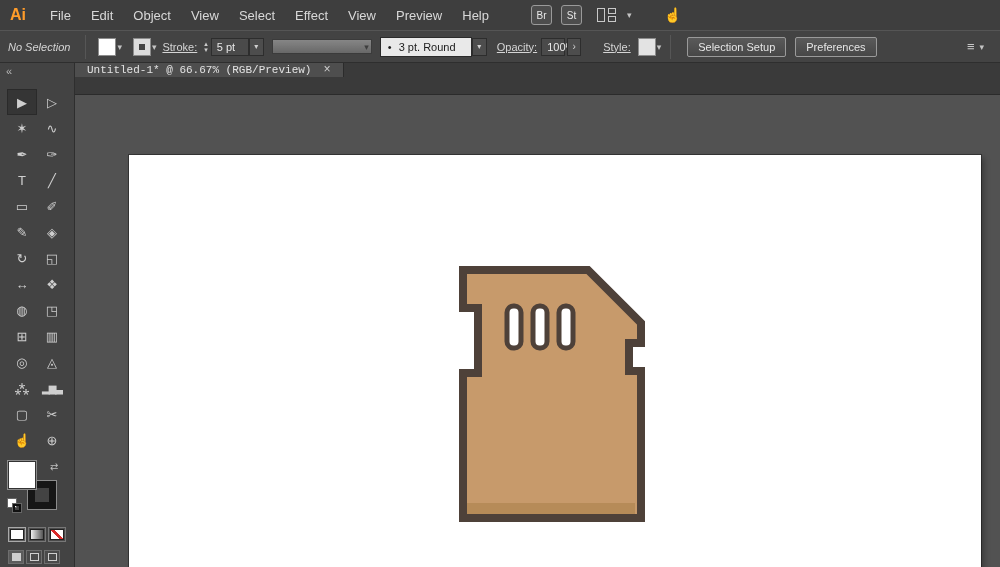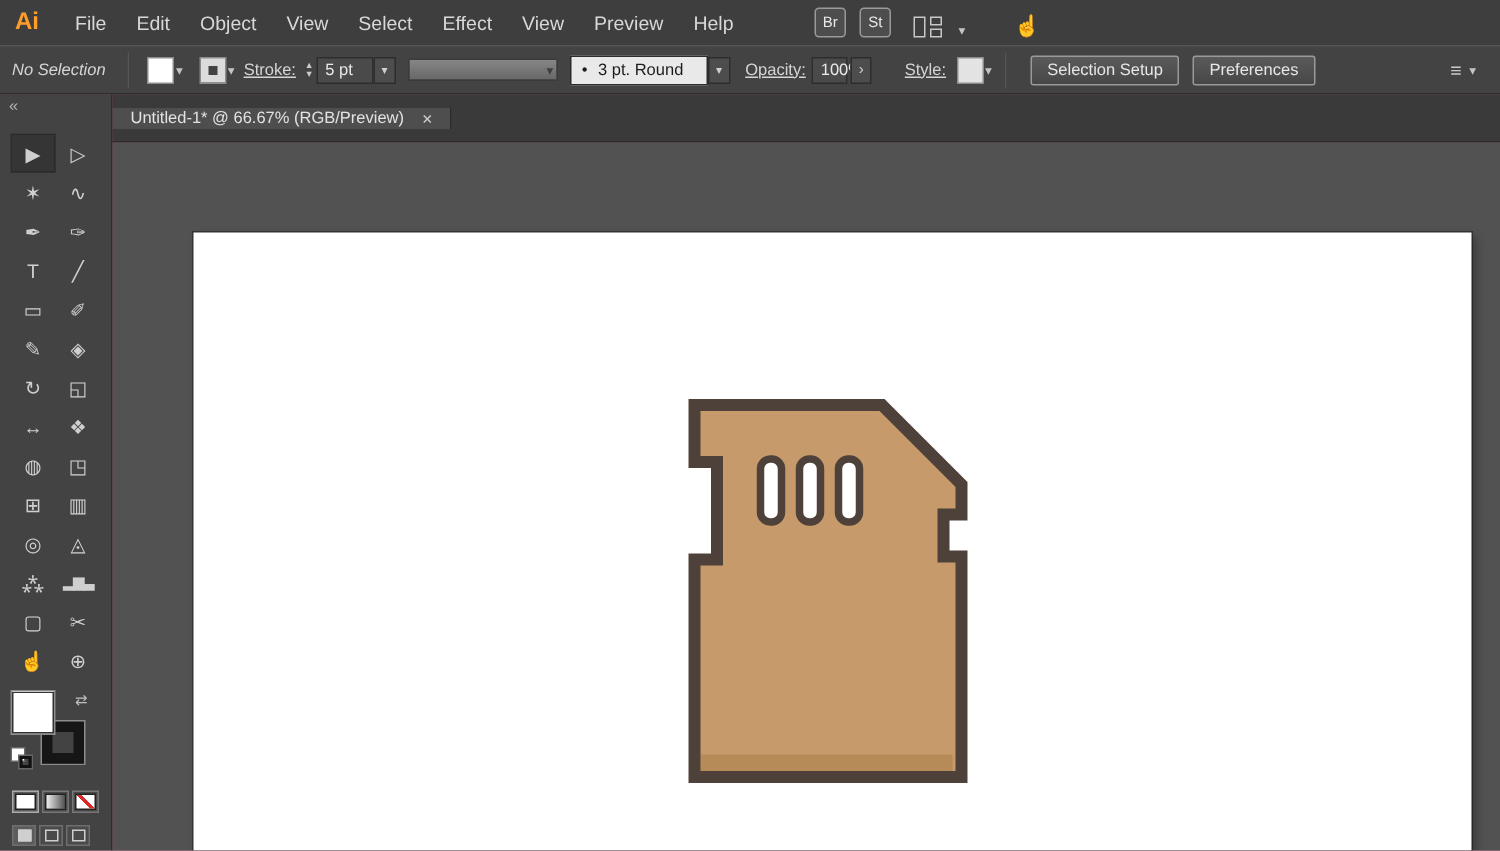--- a/index.html
+++ b/index.html
@@ -5,21 +5,21 @@
   * { margin:0; padding:0; box-sizing:border-box; }
   html,body { width:1000px; height:567px; overflow:hidden; background:#525252;
               font-family:"Liberation Sans", sans-serif; }
   .app { position:relative; width:1000px; height:567px; background:#ec4899; }
 
   
   .menubar { position:absolute; top:0; left:0; right:0; height:30px; background:#3E3E3E;
              display:flex; align-items:center; color:#D8D8D8; font-size:13px; }
   .logo { color:#FF9C2A; font-weight:bold; font-size:16px; padding:0 14px 0 10px; }
   .menu-item { padding:0 10px; cursor:default; }
-  .menubar-right { margin-left:44px; display:flex; align-items:flex-end; gap:9px; }
+  .menubar-right { margin-left:32px; display:flex; align-items:center; gap:9px; }
   .mini-btn { width:21px; height:20px; border:1px solid #9A9A9A; border-radius:3px;
               background:#4D4D4D; color:#E8E8E8; font-size:10px; display:flex;
               align-items:center; justify-content:center; }
   .ws-icon { position:relative; width:19px; height:14px; margin-left:6px; }
   .ws-icon .a { position:absolute; left:0; top:0; width:8px; height:14px; border:1px solid #C8C8C8; }
   .ws-icon .b { position:absolute; right:0; top:0; width:8px; height:6px; border:1px solid #C8C8C8; }
   .ws-icon .c { position:absolute; right:0; bottom:0; width:8px; height:6px; border:1px solid #C8C8C8; }
   .chev { color:#C4C4C4; font-size:9px; padding:0 2px; }
   .touch-icon { color:#BDBDBD; font-size:14px; margin-left:22px; }
 
@@ -47,21 +47,21 @@
             display:flex; align-items:center; justify-content:center; font-size:10px; margin-left:2px; }
   .style-swatch { width:16px; height:16px; background:#E3E3E3; box-shadow:0 0 0 1px #8C8C8C; margin-left:4px; }
   .cb-btn { height:20px; border:1px solid #9A9A9A; border-radius:2px;
             background:linear-gradient(#5A5A5A,#474747); color:#E6E6E6; font-size:11px;
             font-family:"Liberation Sans",sans-serif; padding:0 10px; margin-left:9px; }
   .cb-spacer { flex:1; }
   .arrange { display:flex; align-items:center; gap:3px; color:#C8C8C8; font-size:13px; margin-right:14px; }
 
   
   .tabstrip { position:absolute; top:63px; left:75px; right:0; height:32px; background:#3A3A3A;
-              border-bottom:1px solid #2B2B2B; display:flex; align-items:center; }
+              border-bottom:1px solid #2B2B2B; display:flex; align-items:flex-start;font-family:Liberation Mono, monospace; }
   .tab { background:#4E4E4E; border-right:1px solid #2B2B2B; display:flex; align-items:center;
          gap:12px; padding:0 12px; color:#E2E2E2; font-size:11px; }
   .tab-close { color:#CFCFCF; font-size:12px; }
 
   
   .toolpanel { position:absolute; top:63px; left:0; width:75px; bottom:0; background:#434343;
                border-right:1px solid #2E2E2E; }
   .toolpanel-header { height:16px; color:#B8B8B8; font-size:11px; padding:2px 0 0 6px; }
   .tools { display:grid; grid-template-columns:30px 30px; justify-content:center; margin-top:10px; }
   .tool { height:26px; display:flex; align-items:center; justify-content:center;

